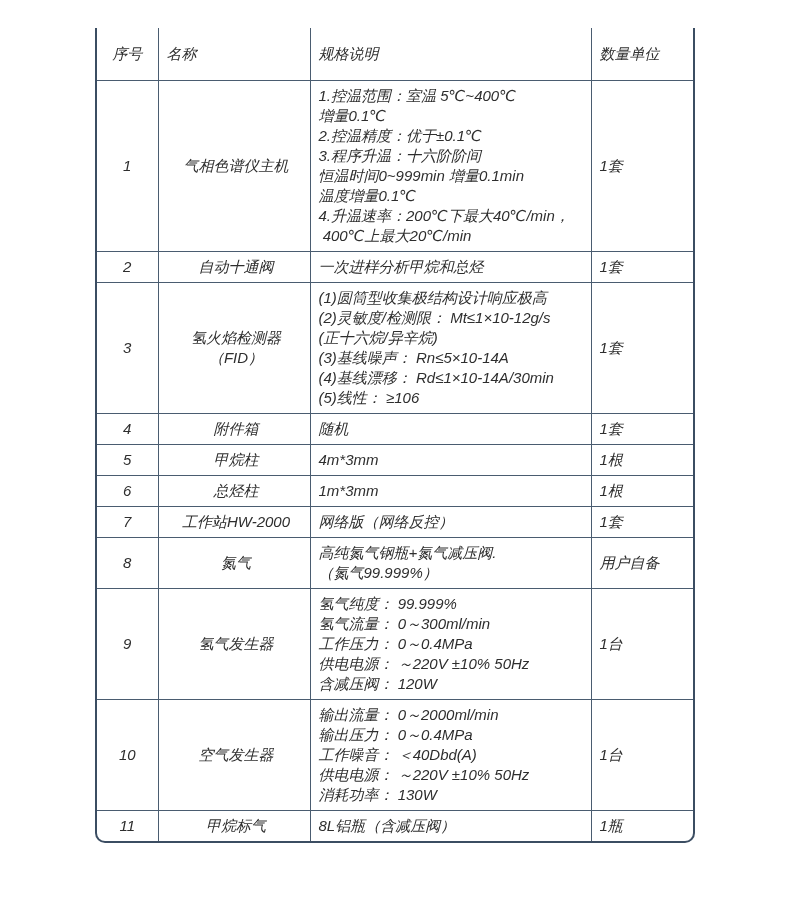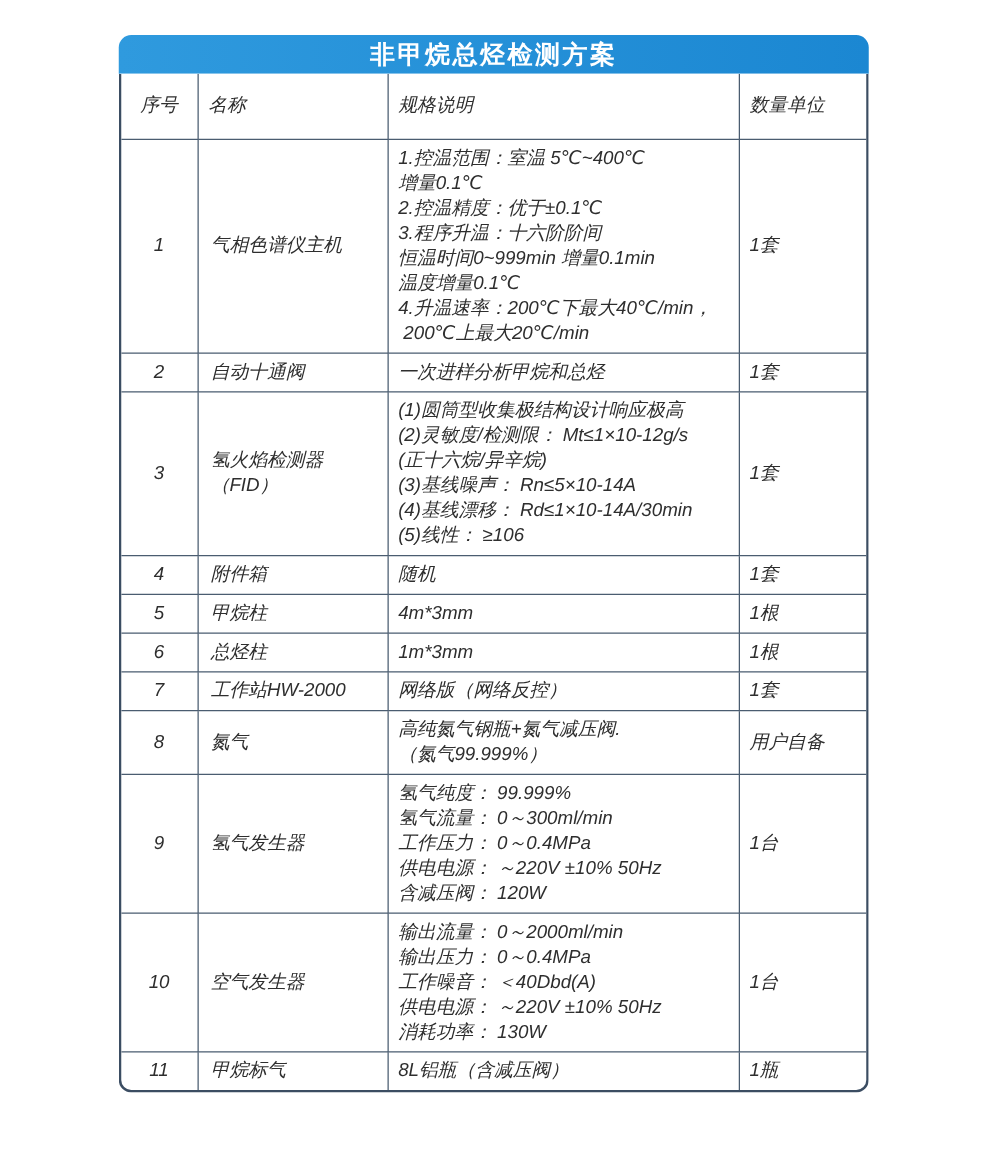--- a/index.html
+++ b/index.html
@@ -31,36 +31,33 @@
     font-size:15px;line-height:20px;vertical-align:middle;
     font-weight:normal;text-align:left;
   }
   th{padding:16px 8px;}
   td{padding:5px 8px;}
   .col-no{width:61px;}
   .col-name{width:152px;}
   .col-spec{width:281px;}
   .col-qty{width:106px;}
   th.no,td.no{text-align:center;padding:5px 2px;}
-  td.name{padding:5px 6px 5px 10px;}
+  td.name{padding:5px 6px 5px 10px;text-align:center;}
   td.spec{padding:5px 6px 5px 8px;}
   .spec-line{white-space:pre-wrap;}
   
   tr > *:first-child{border-left:none;}
   tr > *:last-child{border-right:none;}
   thead tr > *{border-top:none;}
   tbody tr:last-child > *{border-bottom:none;}
 </style>
 </head>
 <body>
 
 <div class="sheet">
-  <div class="titlebar">
-    <span>非甲烷总烃检测方案</span>
-  </div>
   <div class="tablewrap">
     <table>
       <colgroup>
         <col class="col-no">
           <col class="col-name">
           <col class="col-spec">
           <col class="col-qty">
       </colgroup>
       <thead>
         <tr>
@@ -75,21 +72,21 @@
             <td class="no">1</td>
             <td class="name">气相色谱仪主机</td>
             <td class="spec">
               <div class="spec-line">1.控温范围：室温 5℃~400℃</div>
               <div class="spec-line">增量0.1℃</div>
               <div class="spec-line">2.控温精度：优于±0.1℃</div>
               <div class="spec-line">3.程序升温：十六阶阶间</div>
               <div class="spec-line">恒温时间0~999min 增量0.1min</div>
               <div class="spec-line">温度增量0.1℃</div>
               <div class="spec-line">4.升温速率：200℃下最大40℃/min，</div>
-              <div class="spec-line"> 200℃上最大20℃/min</div>
+              <div class="spec-line"> 400℃上最大20℃/min</div>
             </td>
             <td class="qty">1套</td>
           </tr>
           <tr>
             <td class="no">2</td>
             <td class="name">自动十通阀</td>
             <td class="spec">
               <div class="spec-line">一次进样分析甲烷和总烃</div>
             </td>
             <td class="qty">1套</td>

